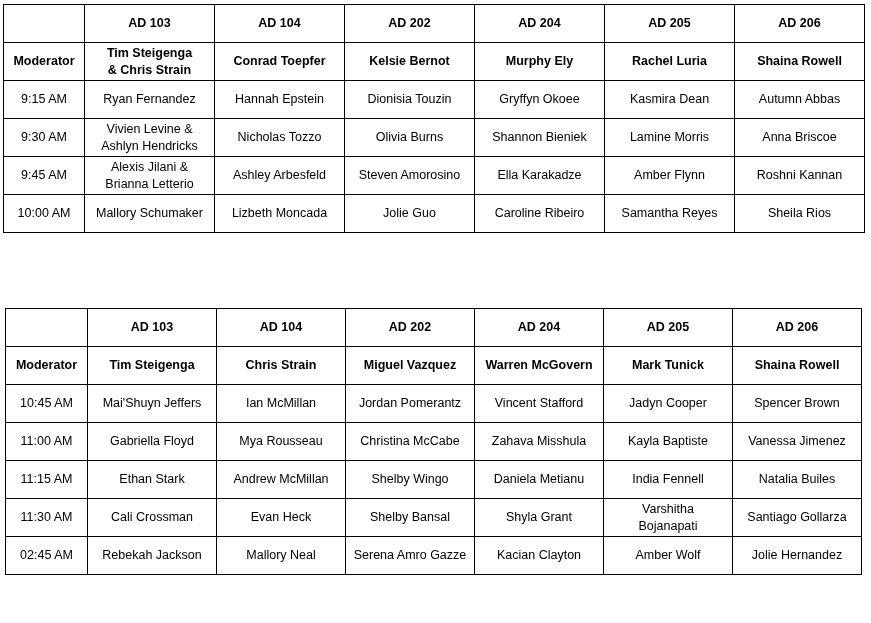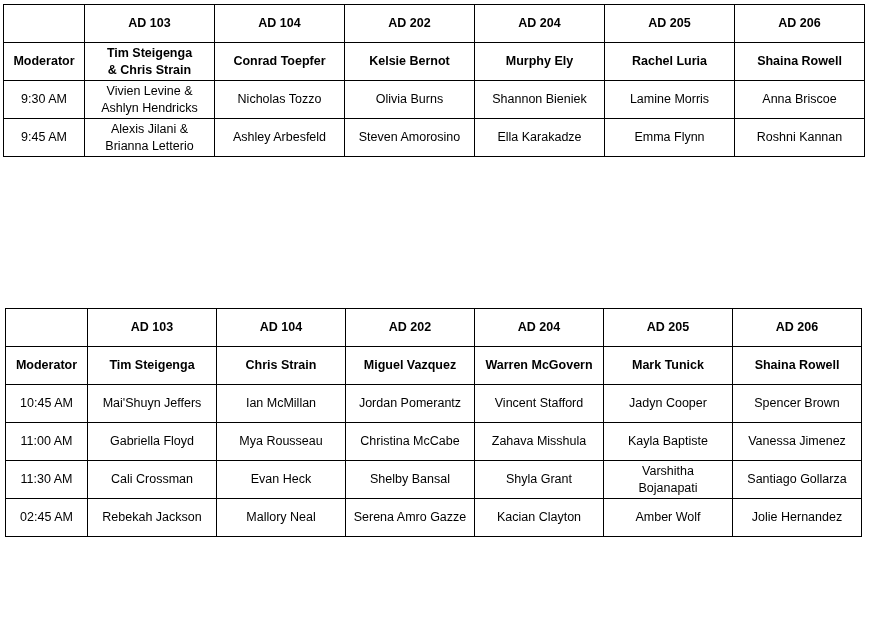--- a/index.html
+++ b/index.html
@@ -41,36 +41,54 @@
       <tr>
         <td class="b">Moderator</td>
         <td class="b">Tim Steigenga<br>&amp; Chris Strain</td>
         <td class="b">Conrad Toepfer</td>
         <td class="b">Kelsie Bernot</td>
         <td class="b">Murphy Ely</td>
         <td class="b">Rachel Luria</td>
         <td class="b">Shaina Rowell</td>
       </tr>
       <tr>
+        <td>9:15 AM</td>
+        <td>Ryan Fernandez</td>
+        <td>Hannah Epstein</td>
+        <td>Dionisia Touzin</td>
+        <td>Gryffyn Okoee</td>
+        <td>Kasmira Dean</td>
+        <td>Autumn Abbas</td>
+      </tr>
+      <tr>
         <td>9:30 AM</td>
         <td>Vivien Levine &amp;<br>Ashlyn Hendricks</td>
         <td>Nicholas Tozzo</td>
         <td>Olivia Burns</td>
         <td>Shannon Bieniek</td>
         <td>Lamine Morris</td>
         <td>Anna Briscoe</td>
       </tr>
       <tr>
         <td>9:45 AM</td>
         <td>Alexis Jilani &amp;<br>Brianna Letterio</td>
         <td>Ashley Arbesfeld</td>
         <td>Steven Amorosino</td>
         <td>Ella Karakadze</td>
-        <td>Emma Flynn</td>
+        <td>Amber Flynn</td>
         <td>Roshni Kannan</td>
+      </tr>
+      <tr>
+        <td>10:00 AM</td>
+        <td>Mallory Schumaker</td>
+        <td>Lizbeth Moncada</td>
+        <td>Jolie Guo</td>
+        <td>Caroline Ribeiro</td>
+        <td>Samantha Reyes</td>
+        <td>Sheila Rios</td>
       </tr>
     </tbody>
 </table>
 
 <table id="t2" class="sched">
   <colgroup>
       <col class="c0">
       <col class="cn">
       <col class="cn">
       <col class="cn">
@@ -109,20 +127,29 @@
       <tr>
         <td>11:00 AM</td>
         <td>Gabriella Floyd</td>
         <td>Mya Rousseau</td>
         <td>Christina McCabe</td>
         <td>Zahava Misshula</td>
         <td>Kayla Baptiste</td>
         <td>Vanessa Jimenez</td>
       </tr>
       <tr>
+        <td>11:15 AM</td>
+        <td>Ethan Stark</td>
+        <td>Andrew McMillan</td>
+        <td>Shelby Wingo</td>
+        <td>Daniela Metianu</td>
+        <td>India Fennell</td>
+        <td>Natalia Builes</td>
+      </tr>
+      <tr>
         <td>11:30 AM</td>
         <td>Cali Crossman</td>
         <td>Evan Heck</td>
         <td>Shelby Bansal</td>
         <td>Shyla Grant</td>
         <td>Varshitha<br>Bojanapati</td>
         <td>Santiago Gollarza</td>
       </tr>
       <tr>
         <td>02:45 AM</td>

